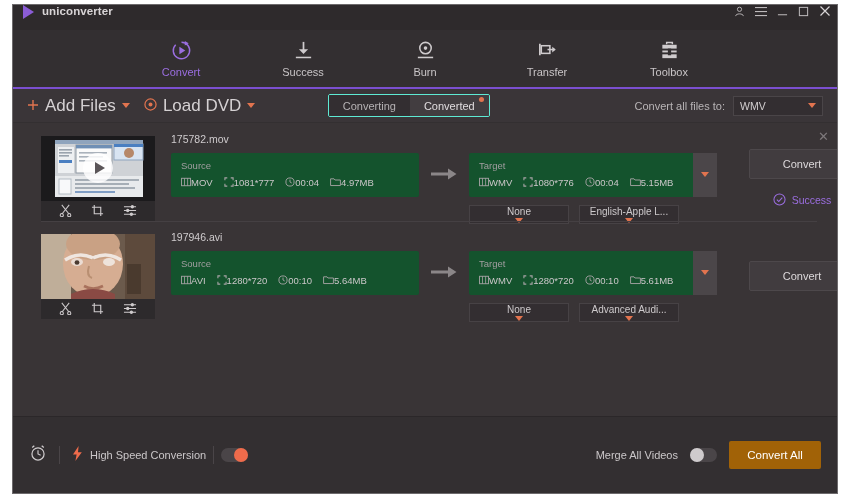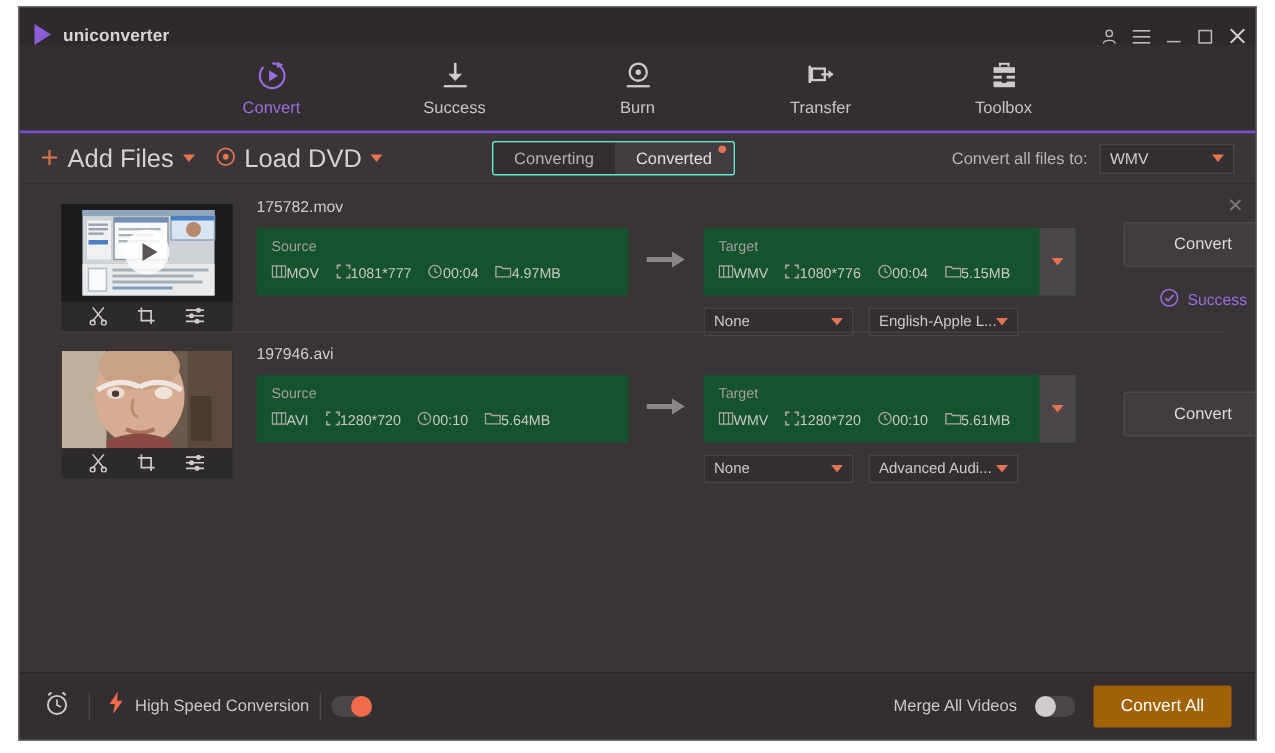--- a/index.html
+++ b/index.html
@@ -26,21 +26,21 @@
     display: flex;
     flex-direction: column;
     overflow: hidden;
   }
 
   
   .titlebar {
     height: 25px;
     background: #2e2a2c;
     display: flex;
-    align-items: flex-end;
+    align-items: flex-start;
     flex: 0 0 auto;
     padding: 0 6px 0 10px;
   }
   .logo-mark {
     width: 0; height: 0;
     border-left: 11px solid #8b5cd6;
     border-top: 7px solid transparent;
     border-bottom: 7px solid transparent;
     margin-right: 8px;
   }
@@ -323,20 +323,21 @@
   .select-sm {
     width: 100px;
     height: 19px;
     background: #332e31;
     border: 1px solid #474245;
     display: flex;
     align-items: center;
     padding: 0 6px;
     box-sizing: border-box;
     cursor: default;
+    flex-direction: column;
   }
   .select-sm .sel-val { font-size: 10px; color: #cdc9cb; flex: 1; white-space: nowrap; overflow: hidden; }
 
   .action-col {
     width: 138px;
     flex: 0 0 auto;
     padding-left: 16px;
     display: flex;
     flex-direction: column;
     align-items: center;
@@ -363,21 +364,21 @@
     color: #9b6ee0;
   }
 
   
   .bottombar {
     height: 44px;
     background: #332f31;
     border-top: 1px solid #2b2729;
     display: flex;
     align-items: center;
-    padding: 0 16px;
+    padding: 16px 16px;
     flex: 0 0 auto;
     text-align: right;
   }
   .bb-left { display: flex; align-items: center; gap: 12px; }
   .vdiv { width: 1px; height: 18px; background: #4a4548; }
   .hsc {
     display: flex;
     align-items: center;
     gap: 7px;
   }

